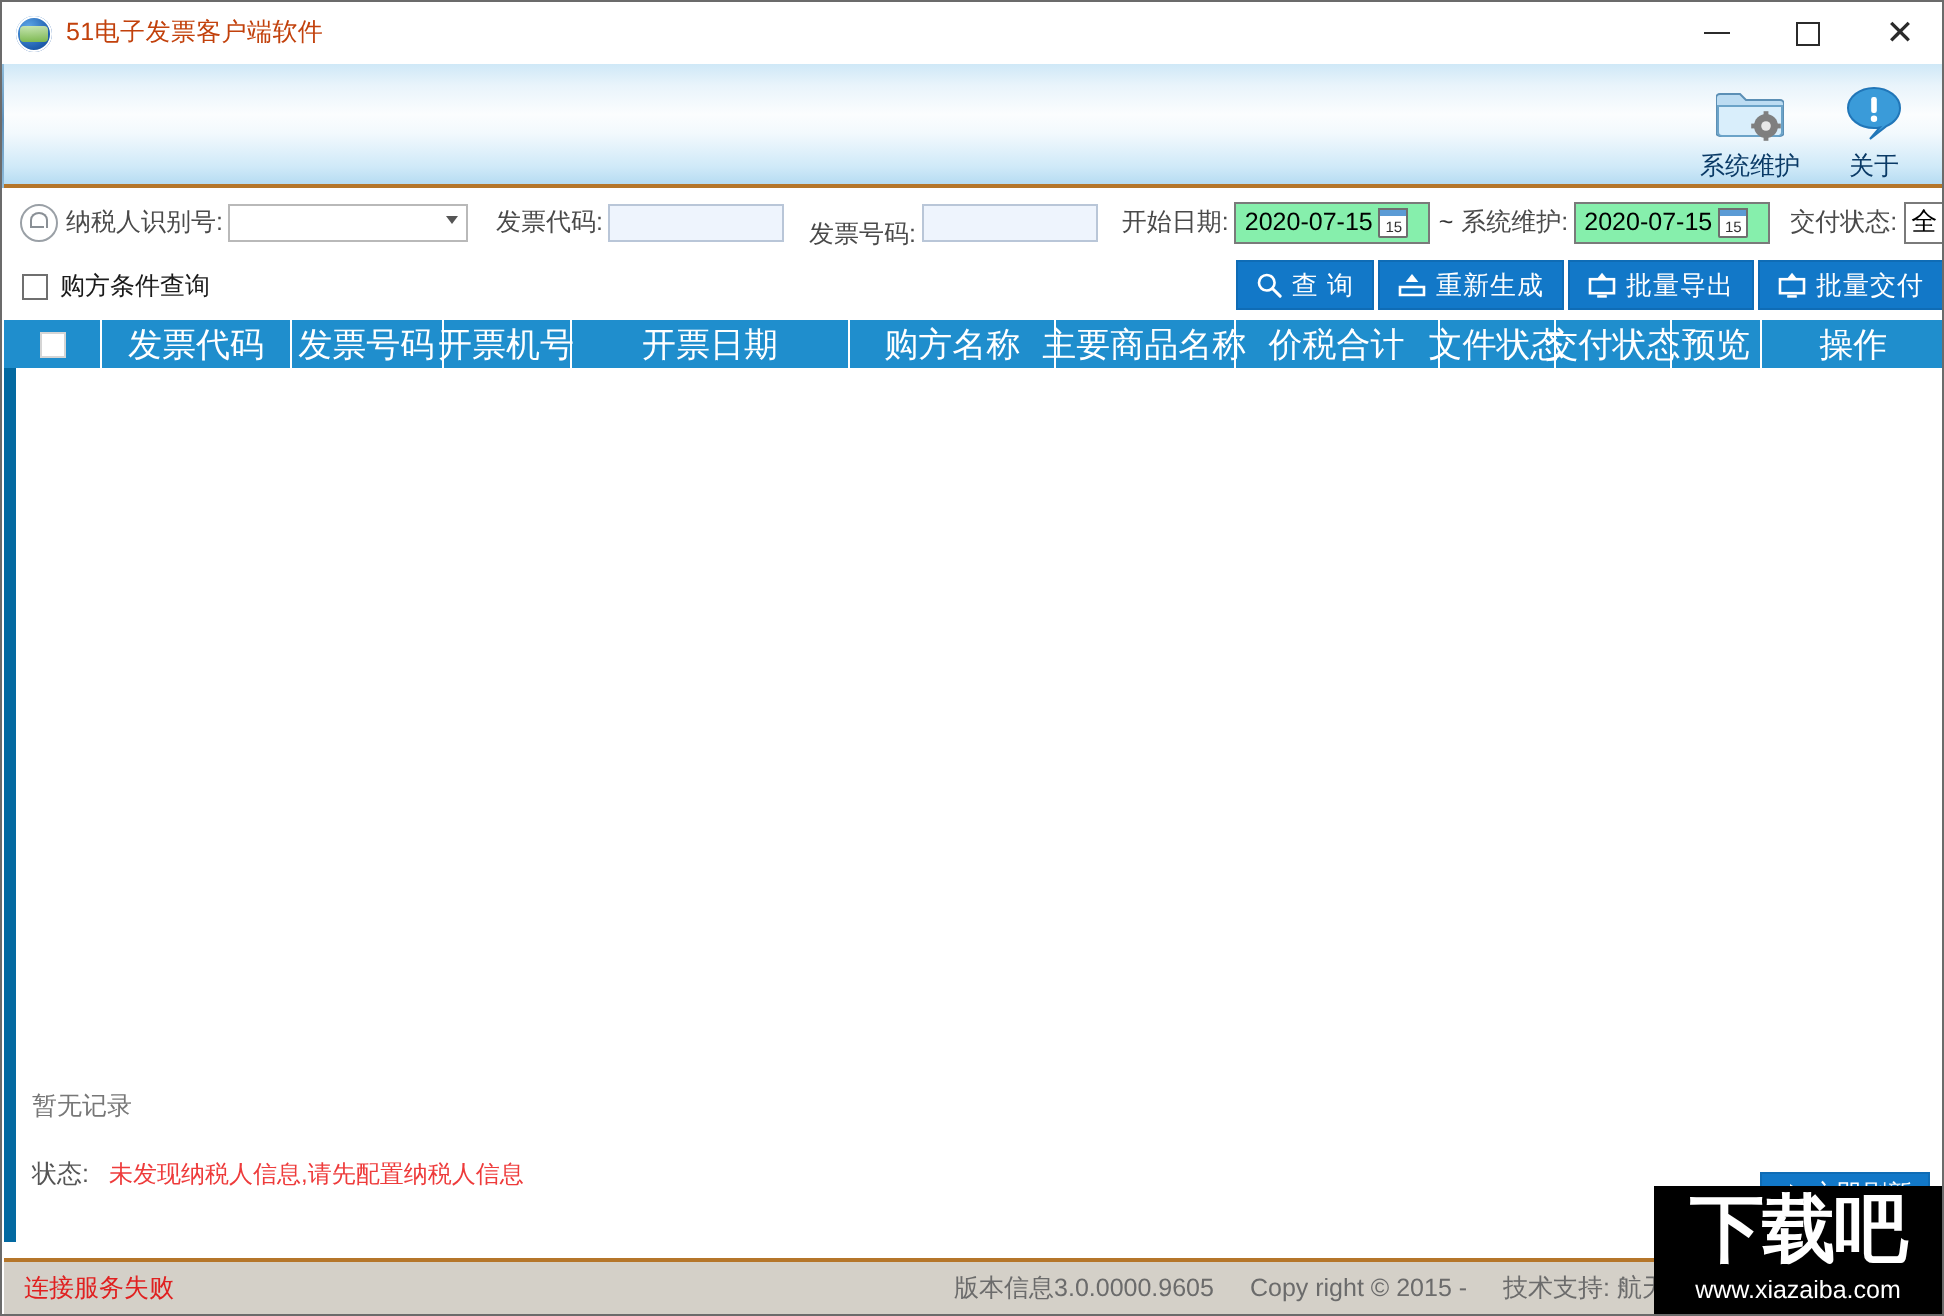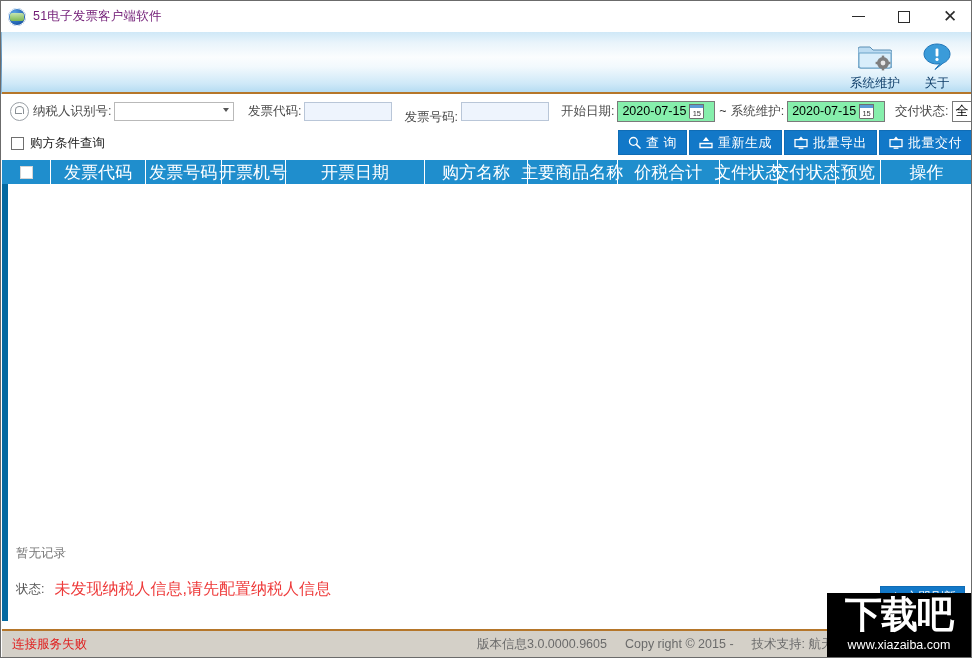--- a/index.html
+++ b/index.html
@@ -34,21 +34,21 @@
     position: relative; flex: none;
     box-shadow: 0 0 0 1px #ffffff inset;
   }
   .app-logo::after {
     content: "";
     position: absolute; left: 2px; top: 5px; width: 14px; height: 8px;
     background: linear-gradient(180deg, #d8f0a8 0%, #8cc63f 100%);
     border-radius: 2px; opacity: .85;
   }
   .app-title {
-    font-size: 12.5px; color: #701a75; letter-spacing: .2px;
+    font-size: 12.5px; color: #c2410c; letter-spacing: .2px;
     white-space: nowrap;
   }
   .win-buttons {
     position: absolute; right: 0; top: 0; height: 31px;
     display: flex; align-items: center;
   }
   .win-btn {
     width: 46px; height: 31px;
     display: flex; align-items: center; justify-content: center;
     font-size: 15px; color: #2b2b2b; line-height: 1;
@@ -219,21 +219,21 @@
     box-sizing: border-box;
   }
   .empty-text {
     position: absolute; left: 8px; top: 361px;
     font-size: 12.5px; color: #777777;
   }
   .status-line {
     position: absolute; left: 8px; top: 395px;
     font-size: 12.5px; color: #555555; display: flex; align-items: center;
   }
-  .status-msg { color: #ee3b3b; margin-left: 10px; font-size: 16px; }
+  .status-msg { color: #ee3b3b; margin-left: 10px; font-size: 12px; }
   .refresh-btn {
     position: absolute; right: 7px; bottom: 12px;
     height: 23px; background: #1278c8; color: #ffffff;
     display: flex; align-items: center; justify-content: center;
     font-size: 12.5px; padding: 0 8px; white-space: nowrap;
     border: 1px solid #0f6cb5; box-sizing: border-box; cursor: pointer;
   }
   .refresh-btn .bi { margin-right: 5px; display: flex; align-items: center; }
 
   

